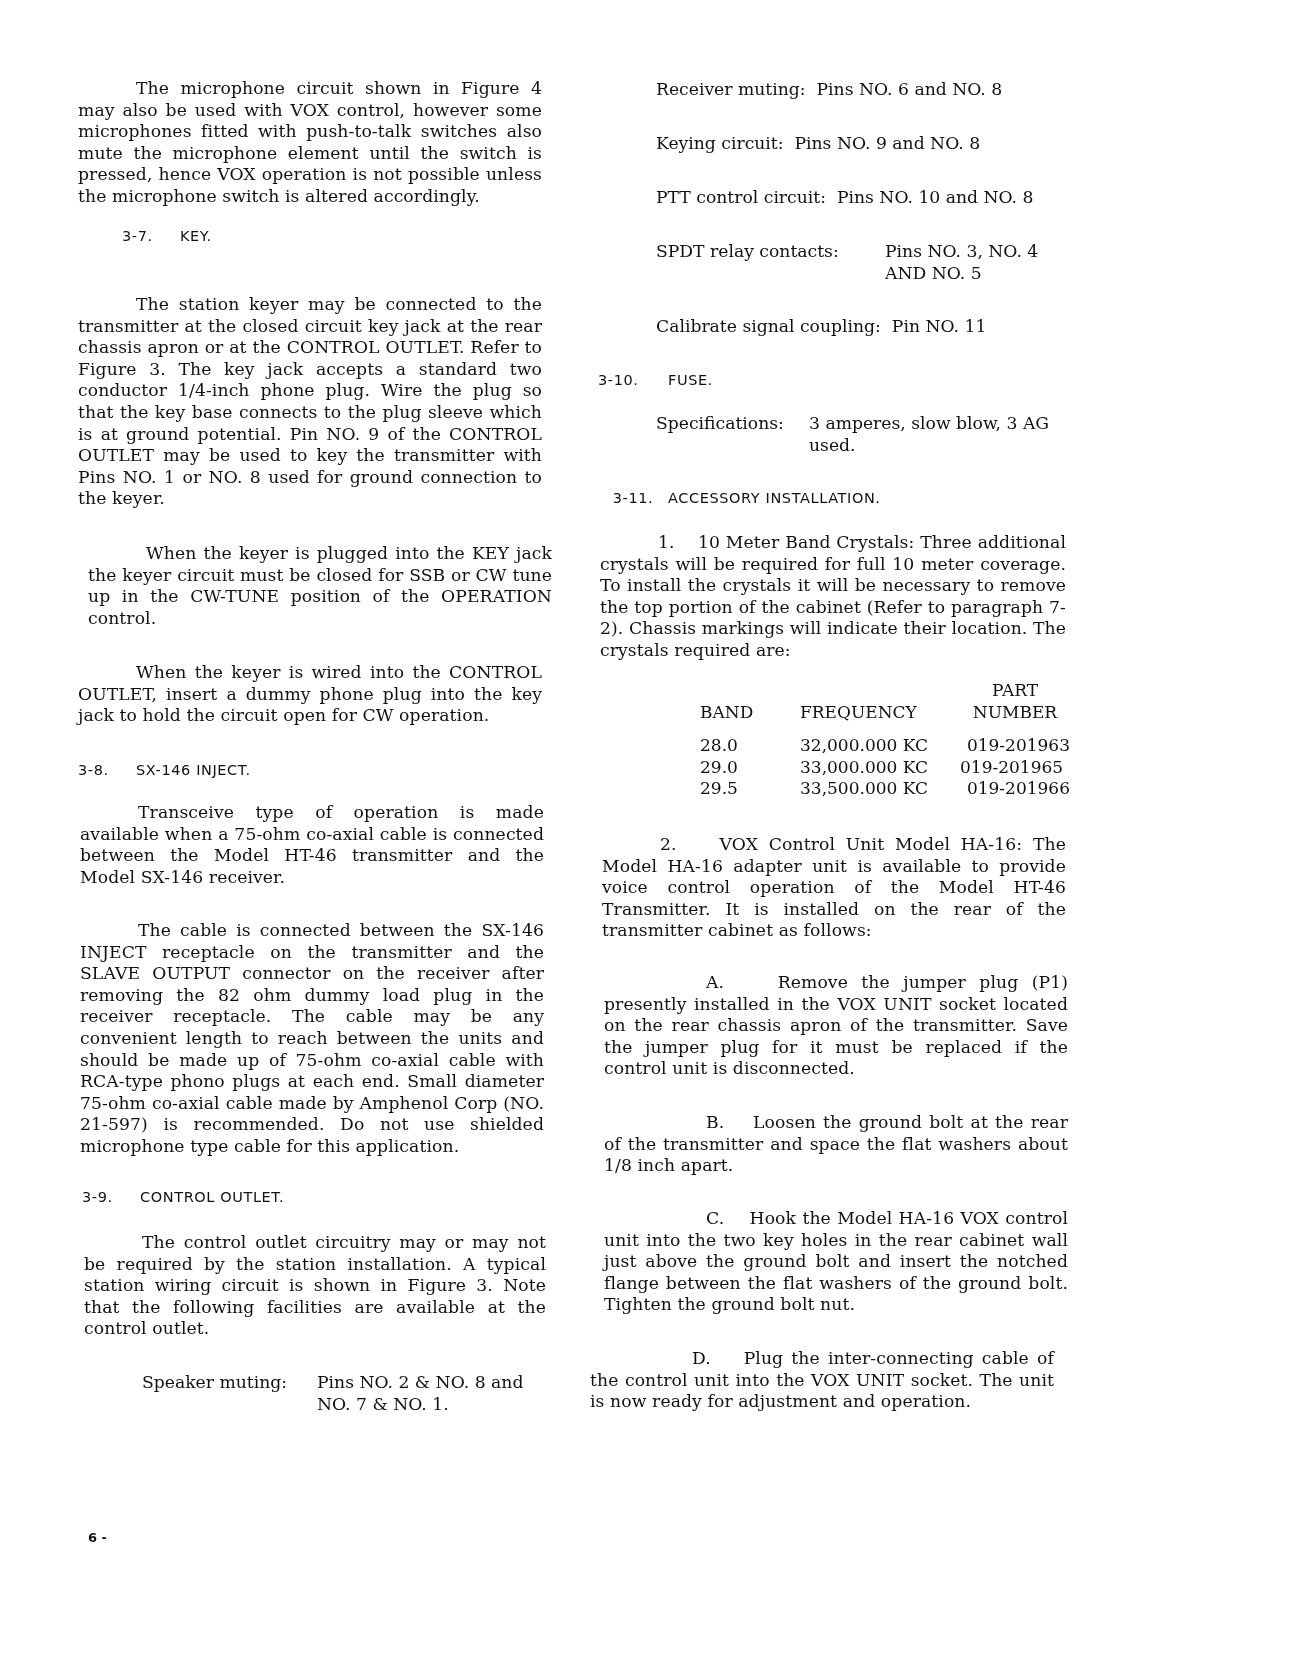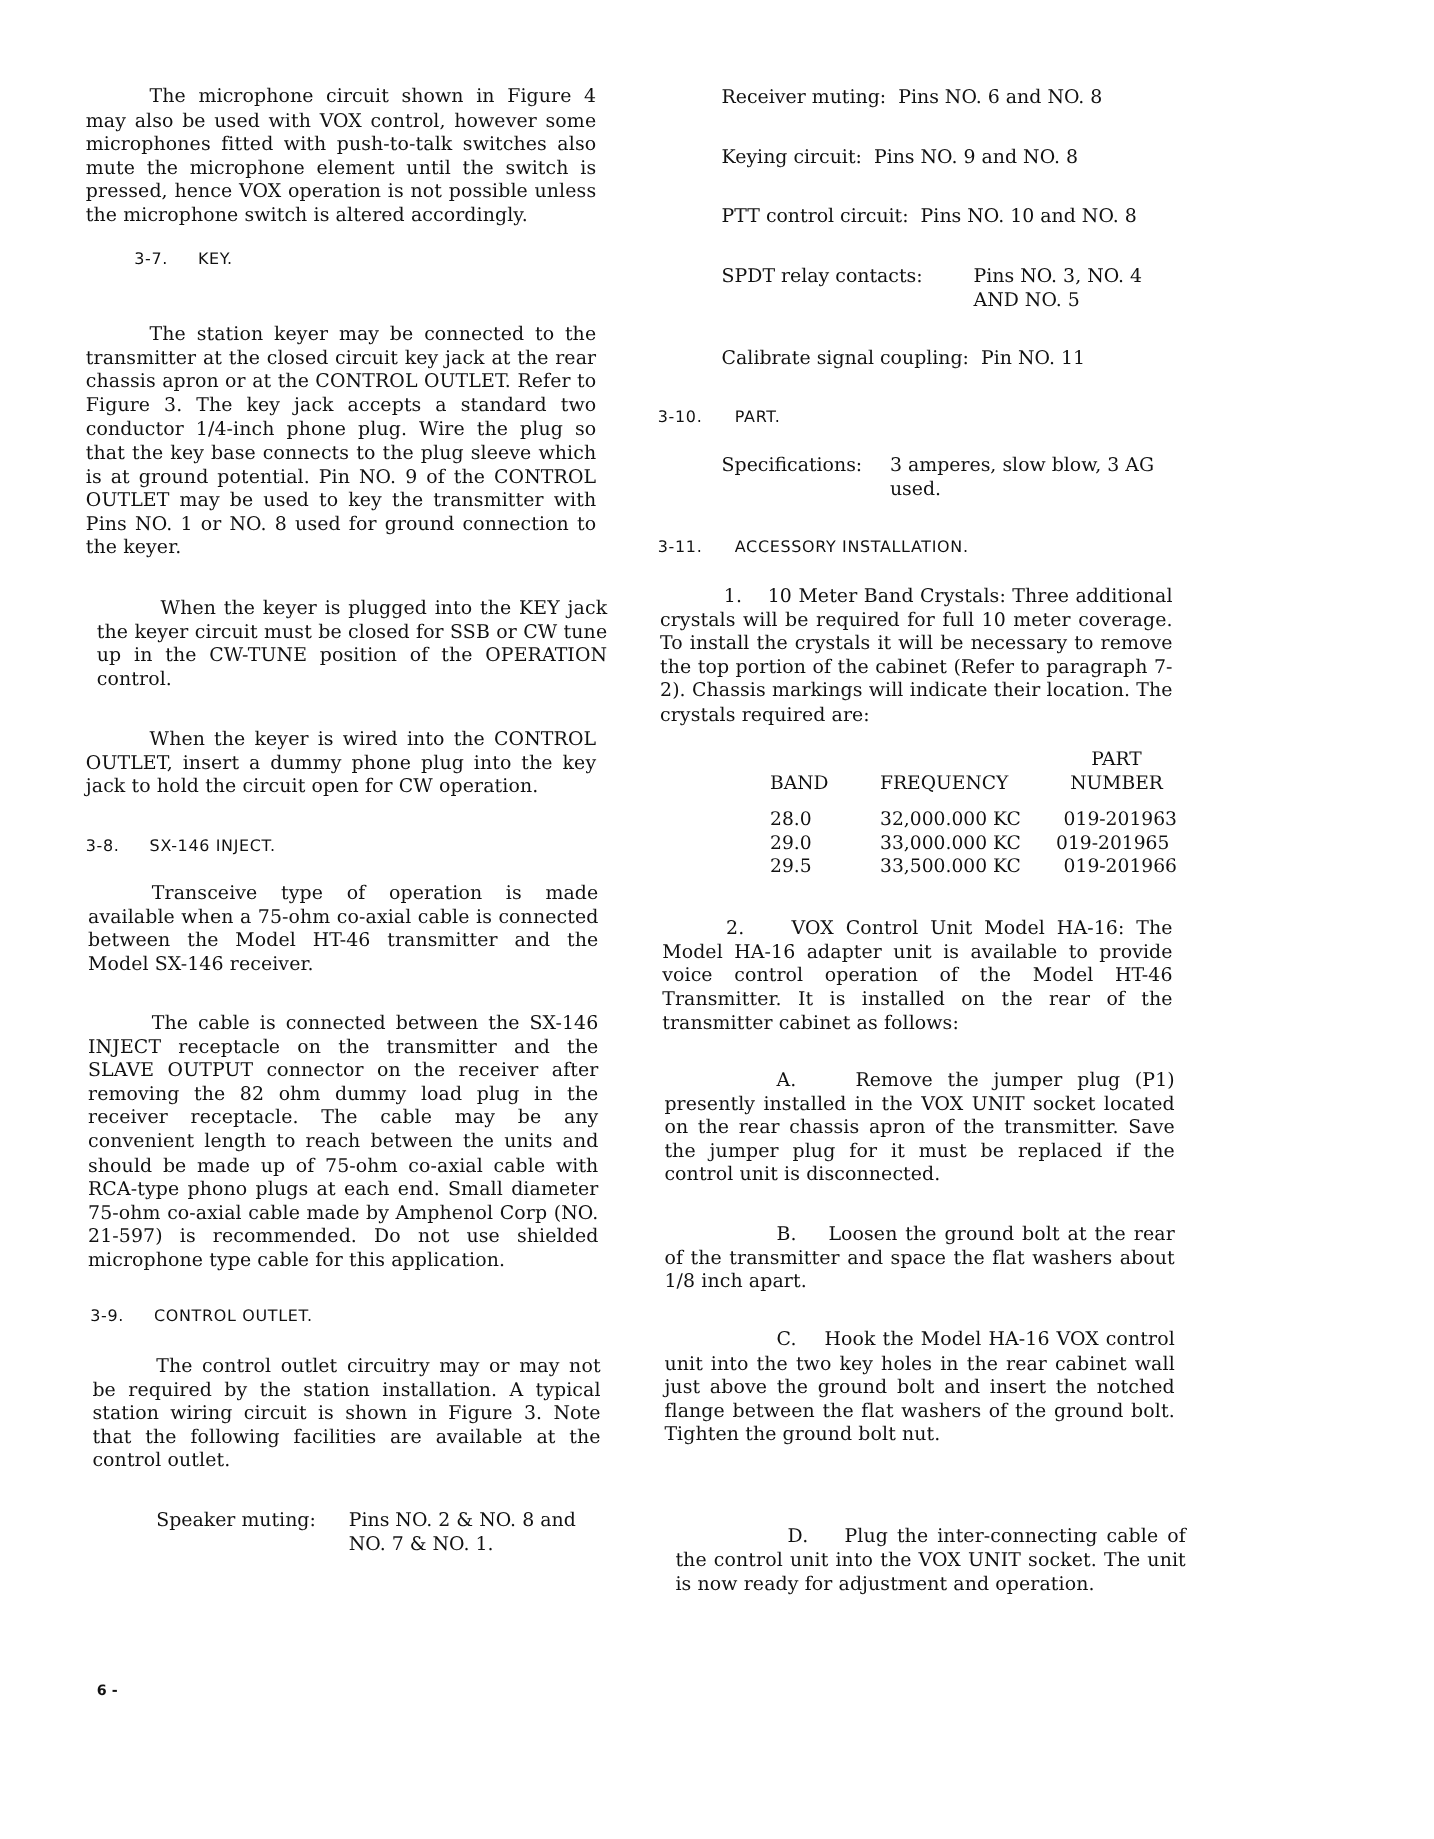--- a/index.html
+++ b/index.html
@@ -66,31 +66,31 @@
   <span class="hang" style="left:0; top:0;">SPDT relay contacts:</span>
   <span class="hang" style="left:229px; top:0;">Pins NO. 3, NO. 4</span>
   <span class="hang" style="left:229px; top:22px;">AND NO. 5</span>
 </div>
 <div class="blk spec" style="left:656px; top:316px;">
   <span>Calibrate signal coupling:</span>&nbsp;
   <span>Pin NO. 11</span>
 </div>
 
 <div class="blk head" style="left:598px; top:372px;">
-  <span class="num" style="width:70px;">3-10.</span><span>PART.</span>
+  <span class="num" style="width:70px;">3-10.</span><span>FUSE.</span>
 </div>
 
 <div class="blk spec" style="left:656px; top:413px; width:420px; height:46px;">
   <span class="hang" style="left:0; top:0;text-align:center;">Specifications:</span>
   <span class="hang" style="left:153px; top:0;">3 amperes, slow blow, 3 AG</span>
   <span class="hang" style="left:153px; top:22px;">used.</span>
 </div>
 
 <div class="blk head" style="left:598px; top:490px;">
-  <span class="num" style="width:70px;">3-11.</span><span>ACCESSORY INSTALLATION.</span>
+  <span class="num" style="width:70px;text-align:center;">3-11.</span><span>ACCESSORY INSTALLATION.</span>
 </div>
 
 <div class="blk para indent" style="left:600px; top:532px; width:466px;"><span>1.</span>&nbsp;&nbsp;&nbsp; <span class="u">10 Meter Band Crystals</span><span>: Three additional crystals will be required for full 10 meter coverage. To install the crystals it will be necessary to remove the top portion of the cabinet (Refer to paragraph 7-2). Chassis markings will indicate their location. The crystals required are:</span></div>
 
 <table class="blk xtal" style="left:700px; top:680px;">
   <tbody>
       <tr>
     <th style="width:100px; text-align:left;">BAND</th>
     <th style="width:160px; text-align:left;">FREQUENCY</th>
     <th style="width:110px; text-align:center;"><span>PART</span><br><span>NUMBER</span></th>
@@ -117,13 +117,13 @@
   </table>
 
 <div class="blk para indent" style="left:602px; top:834px; width:464px;"><span>2.</span>&nbsp;&nbsp;&nbsp; <span class="u">VOX Control Unit Model HA-16</span><span>: The Model HA-16 adapter unit is available to provide voice control operation of the Model HT-46 Transmitter. It is installed on the rear of the transmitter cabinet as follows:</span></div>
 
 <div class="blk para" style="left:604px; top:972px; width:464px; text-indent:102px;"><span>A.</span>&nbsp;&nbsp;&nbsp; <span>Remove the jumper plug (P1) presently installed in the VOX UNIT socket located on the rear chassis apron of the transmitter. Save the jumper plug for it must be replaced if the control unit is disconnected.</span></div>
 
 <div class="blk para" style="left:604px; top:1112px; width:464px; text-indent:102px;"><span>B.</span>&nbsp;&nbsp;&nbsp; <span>Loosen the ground bolt at the rear of the transmitter and space the flat washers about 1/8 inch apart.</span></div>
 
 <div class="blk para" style="left:604px; top:1208px; width:464px; text-indent:102px;"><span>C.</span>&nbsp;&nbsp;&nbsp; <span>Hook the Model HA-16 VOX control unit into the two key holes in the rear cabinet wall just above the ground bolt and insert the notched flange between the flat washers of the ground bolt. Tighten the ground bolt nut.</span></div>
 
-<div class="blk para" style="left:614px; top:1348px; width:464px; text-indent:102px;margin-top:39px;"><span>D.</span>&nbsp;&nbsp;&nbsp; <span>Plug the inter-connecting cable of the control unit into the VOX UNIT socket. The unit is now ready for adjustment and operation.</span></div>
+<div class="blk para" style="left:590px; top:1348px; width:464px; text-indent:102px;"><span>D.</span>&nbsp;&nbsp;&nbsp; <span>Plug the inter-connecting cable of the control unit into the VOX UNIT socket. The unit is now ready for adjustment and operation.</span></div>
 
 </body></html>

